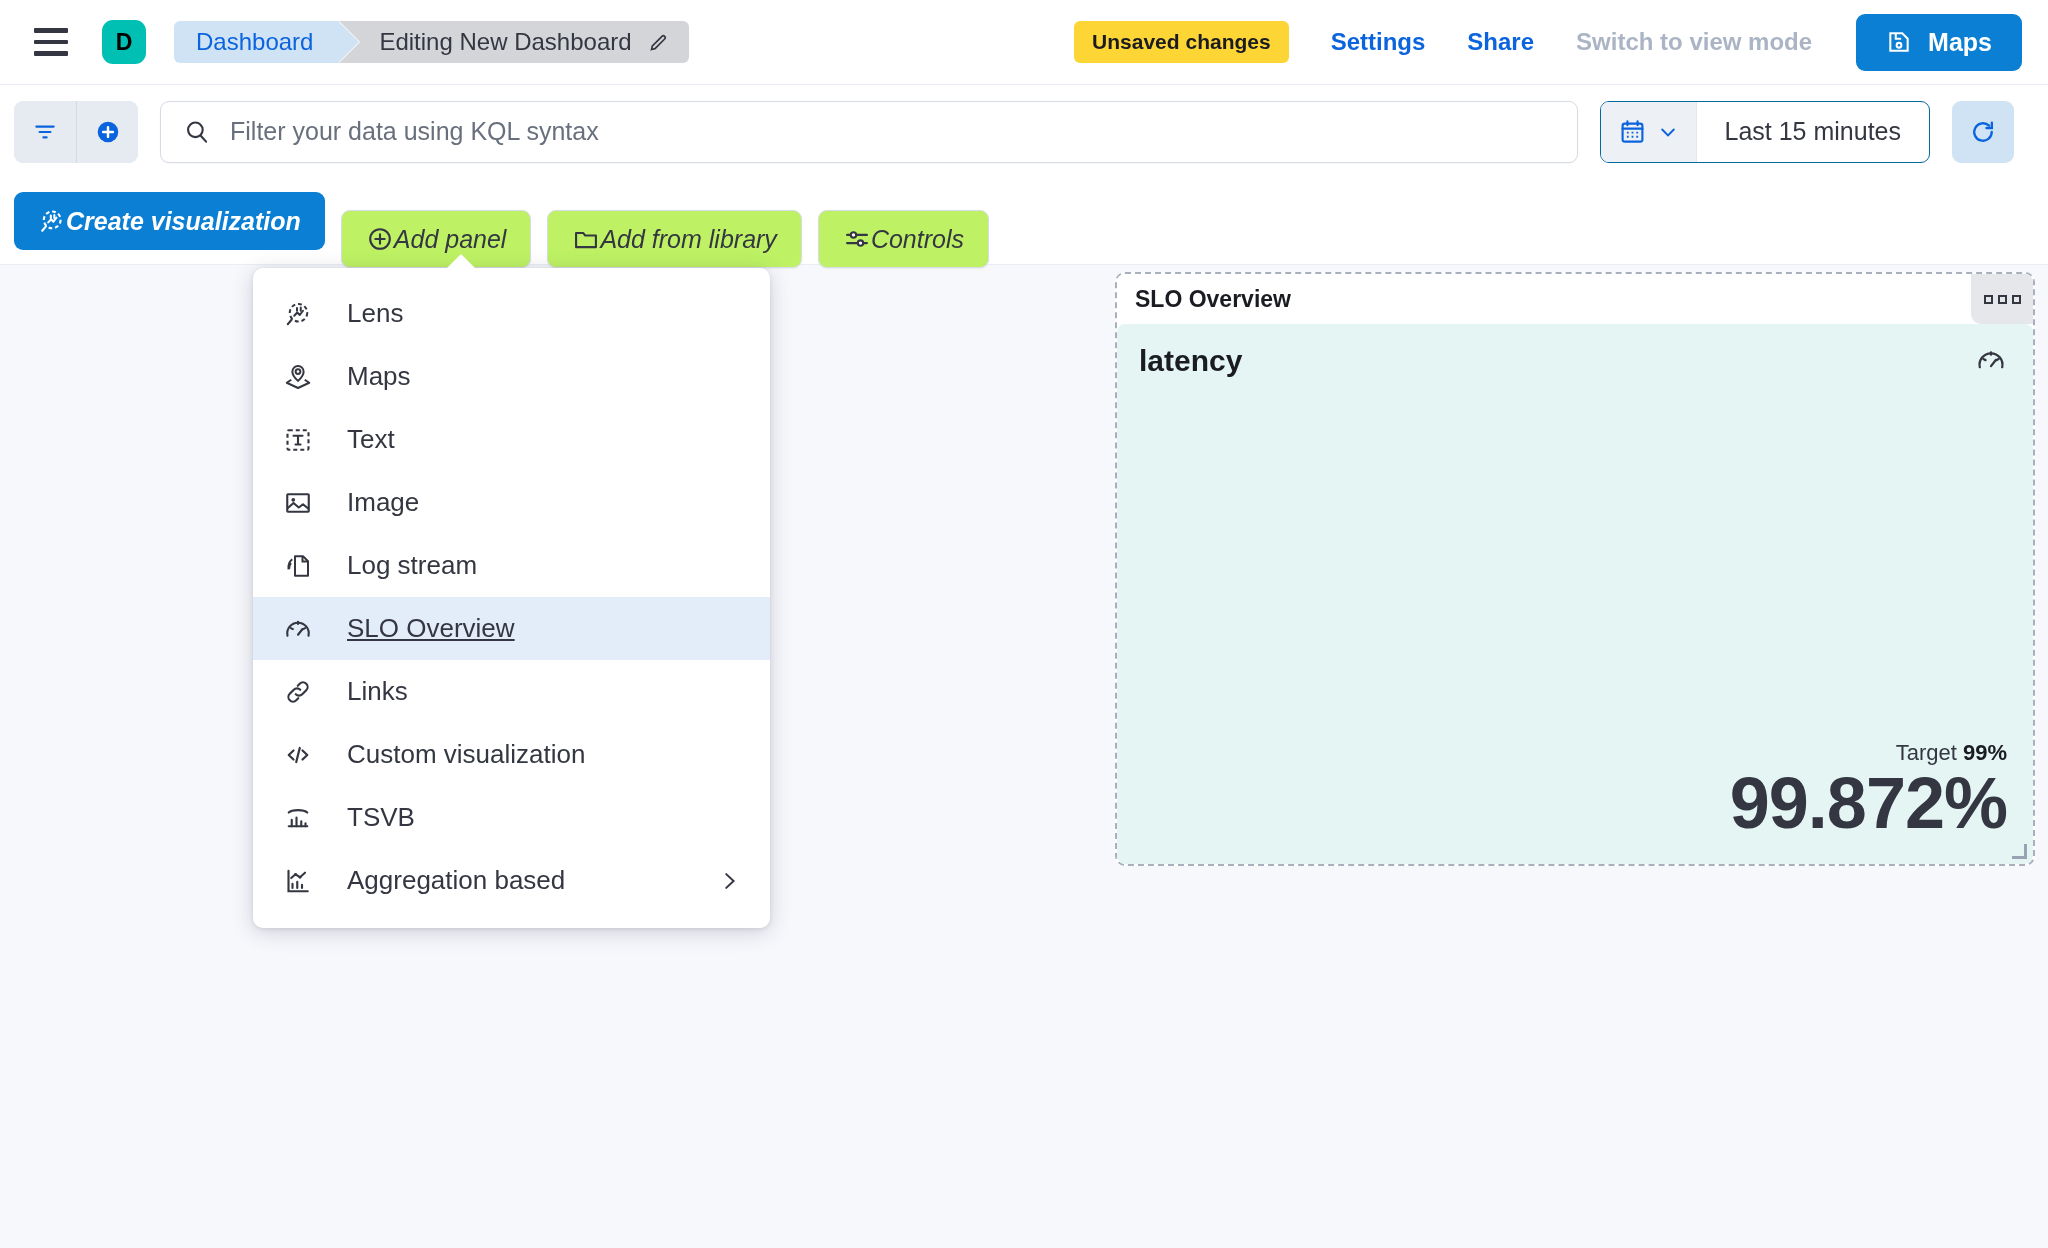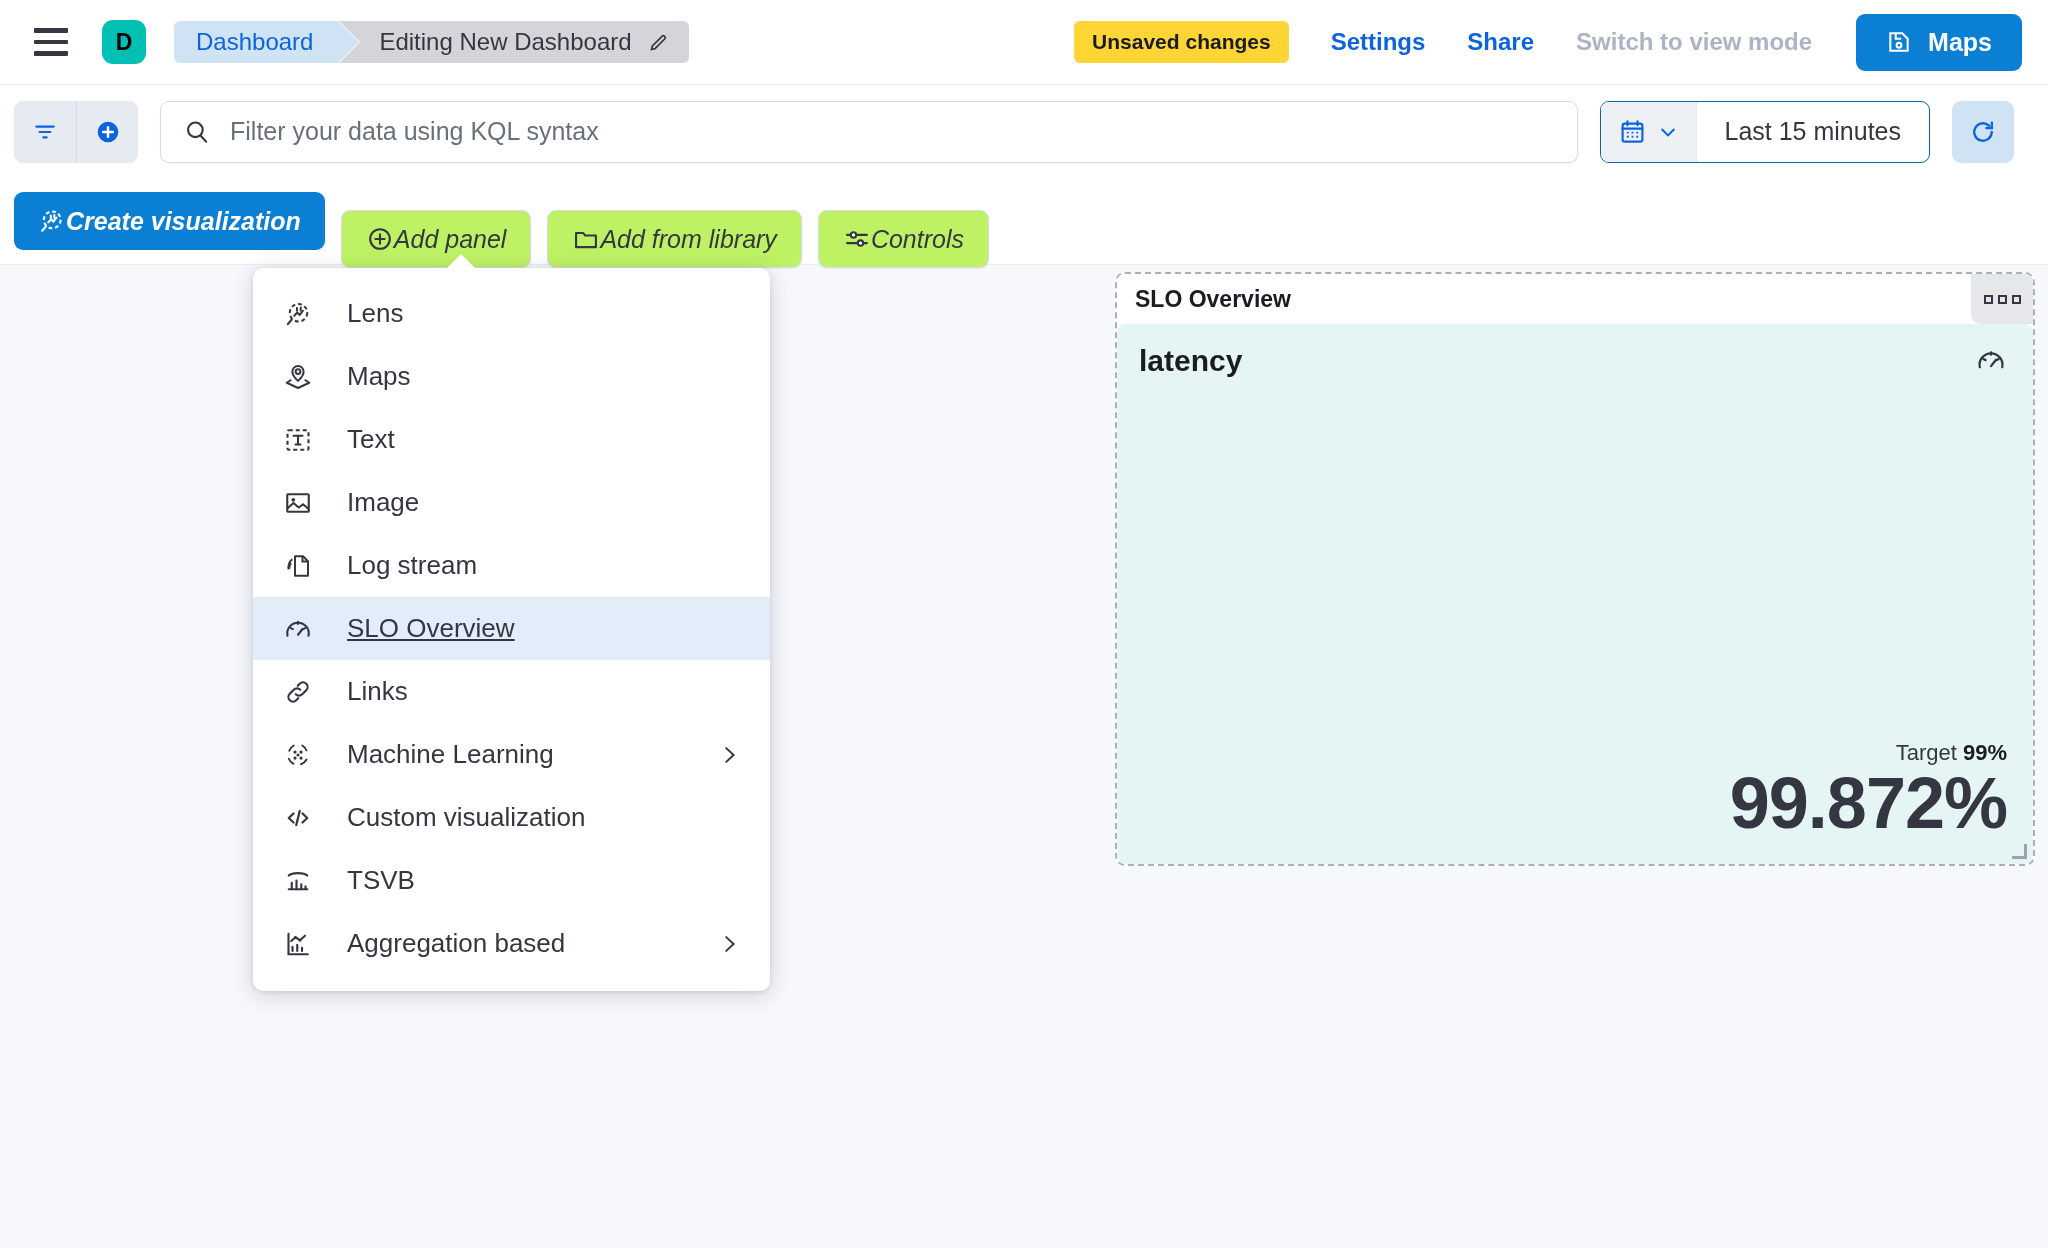--- a/index.html
+++ b/index.html
@@ -611,34 +611,20 @@
     </div>
 
     <div class="menu-item">
       <svg class="menu-ico" viewBox="0 0 24 24" fill="none" stroke="#343741" stroke-width="1.7" stroke-linecap="round">
         <path d="M10.2 13.8a3.6 3.6 0 0 0 5.2 0l3.2-3.2a3.6 3.6 0 0 0-5.2-5.2l-1.6 1.6"></path>
         <path d="M13.8 10.2a3.6 3.6 0 0 0-5.2 0l-3.2 3.2a3.6 3.6 0 1 0 5.2 5.2l1.6-1.6"></path>
       </svg>
       <span class="menu-label">Links</span>
     </div>
 
-    <div class="menu-item">
-      <svg class="menu-ico" viewBox="0 0 24 24" fill="none" stroke="#343741" stroke-width="1.5">
-        <path d="M15.4 4.4a8 8 0 0 1 3.4 4M18.8 15.6a8 8 0 0 1-4.4 3.8M8.4 19a8 8 0 0 1-3.8-4M5 8.6a8 8 0 0 1 3.6-4.2" stroke-linecap="round"></path>
-        <circle cx="9.6" cy="9.6" r="1.3" fill="#343741" stroke="none"></circle>
-        <circle cx="14.4" cy="9.6" r="1.3" fill="#343741" stroke="none"></circle>
-        <circle cx="9.6" cy="14.4" r="1.3" fill="#343741" stroke="none"></circle>
-        <circle cx="14.4" cy="14.4" r="1.3" fill="#343741" stroke="none"></circle>
-        <circle cx="12" cy="12" r="1.2" fill="#343741" stroke="none"></circle>
-      </svg>
-      <span class="menu-label">Machine Learning</span>
-      <svg class="menu-arrow" viewBox="0 0 24 24" fill="none" stroke="#343741" stroke-width="2.2" stroke-linecap="round">
-        <path d="M9 4.5l8 7.5-8 7.5"></path>
-      </svg>
-    </div>
 
     <div class="menu-item">
       <svg class="menu-ico" viewBox="0 0 24 24" fill="none" stroke="#343741" stroke-width="1.8" stroke-linecap="round" stroke-linejoin="round">
         <path d="M8.4 8.4L4.6 12l3.8 3.6"></path>
         <path d="M15.6 8.4L19.4 12l-3.8 3.6"></path>
         <path d="M13.4 6.4l-2.8 11.2"></path>
       </svg>
       <span class="menu-label">Custom visualization</span>
     </div>
 

